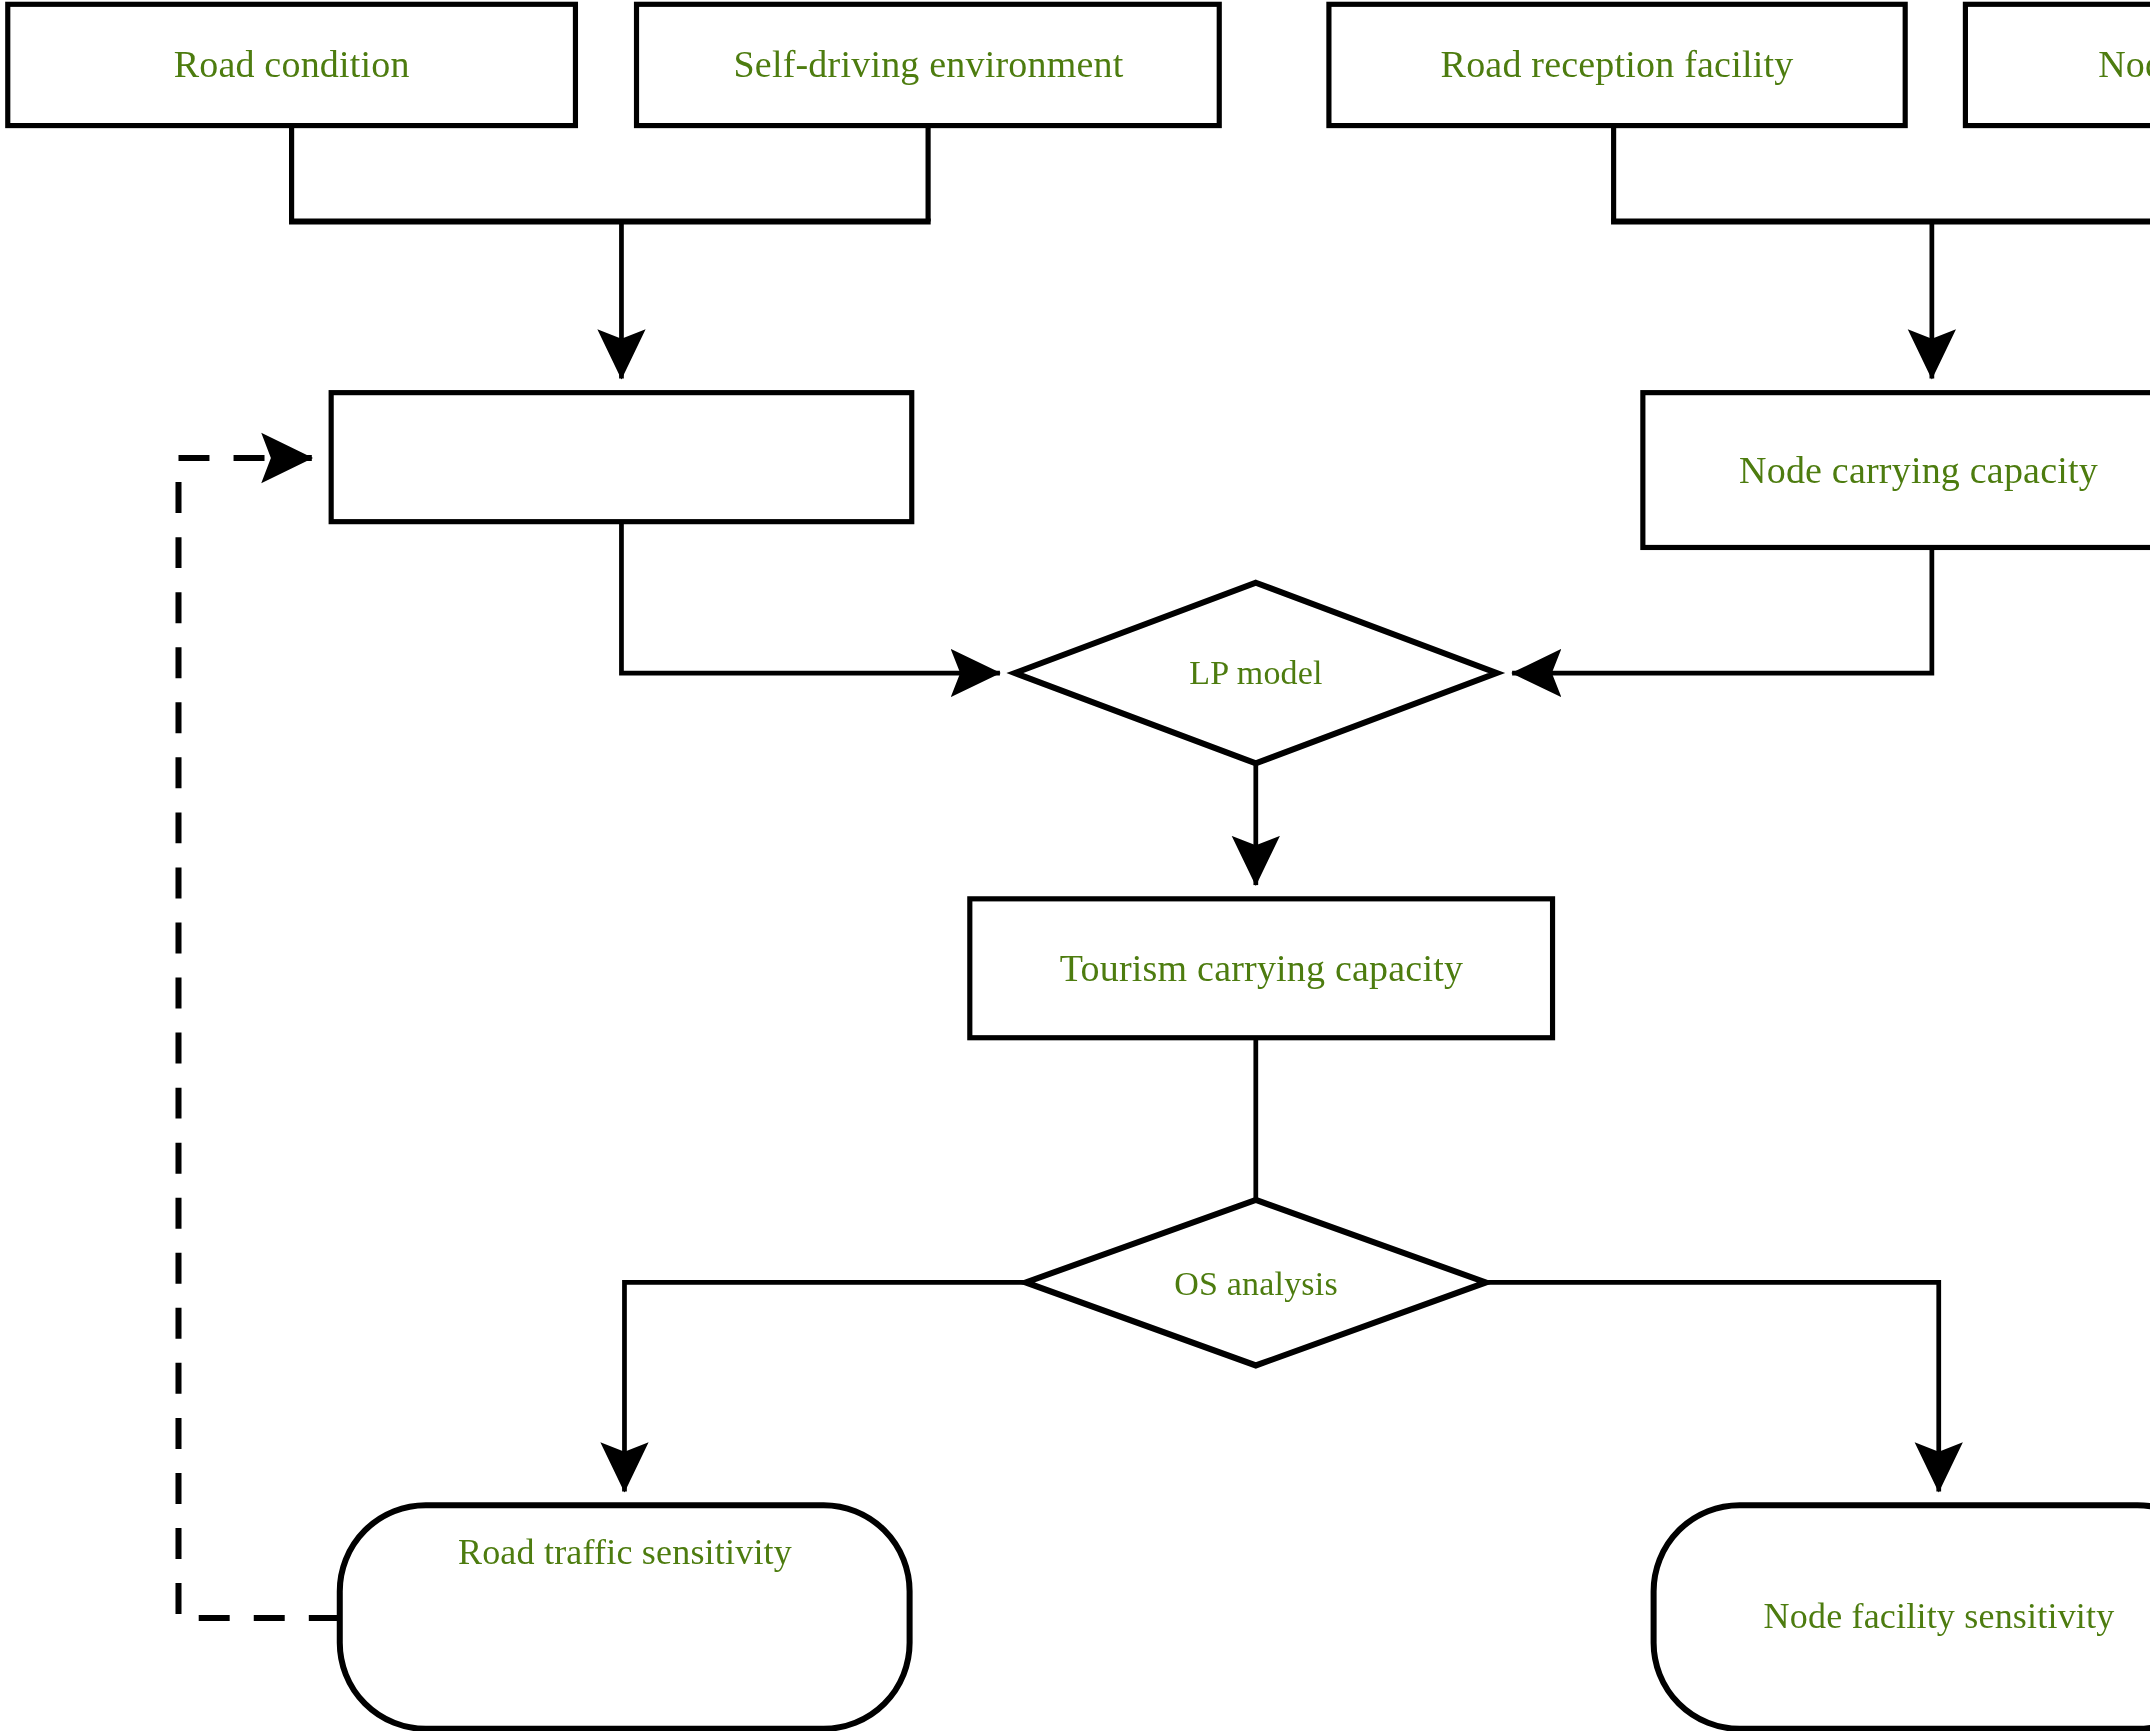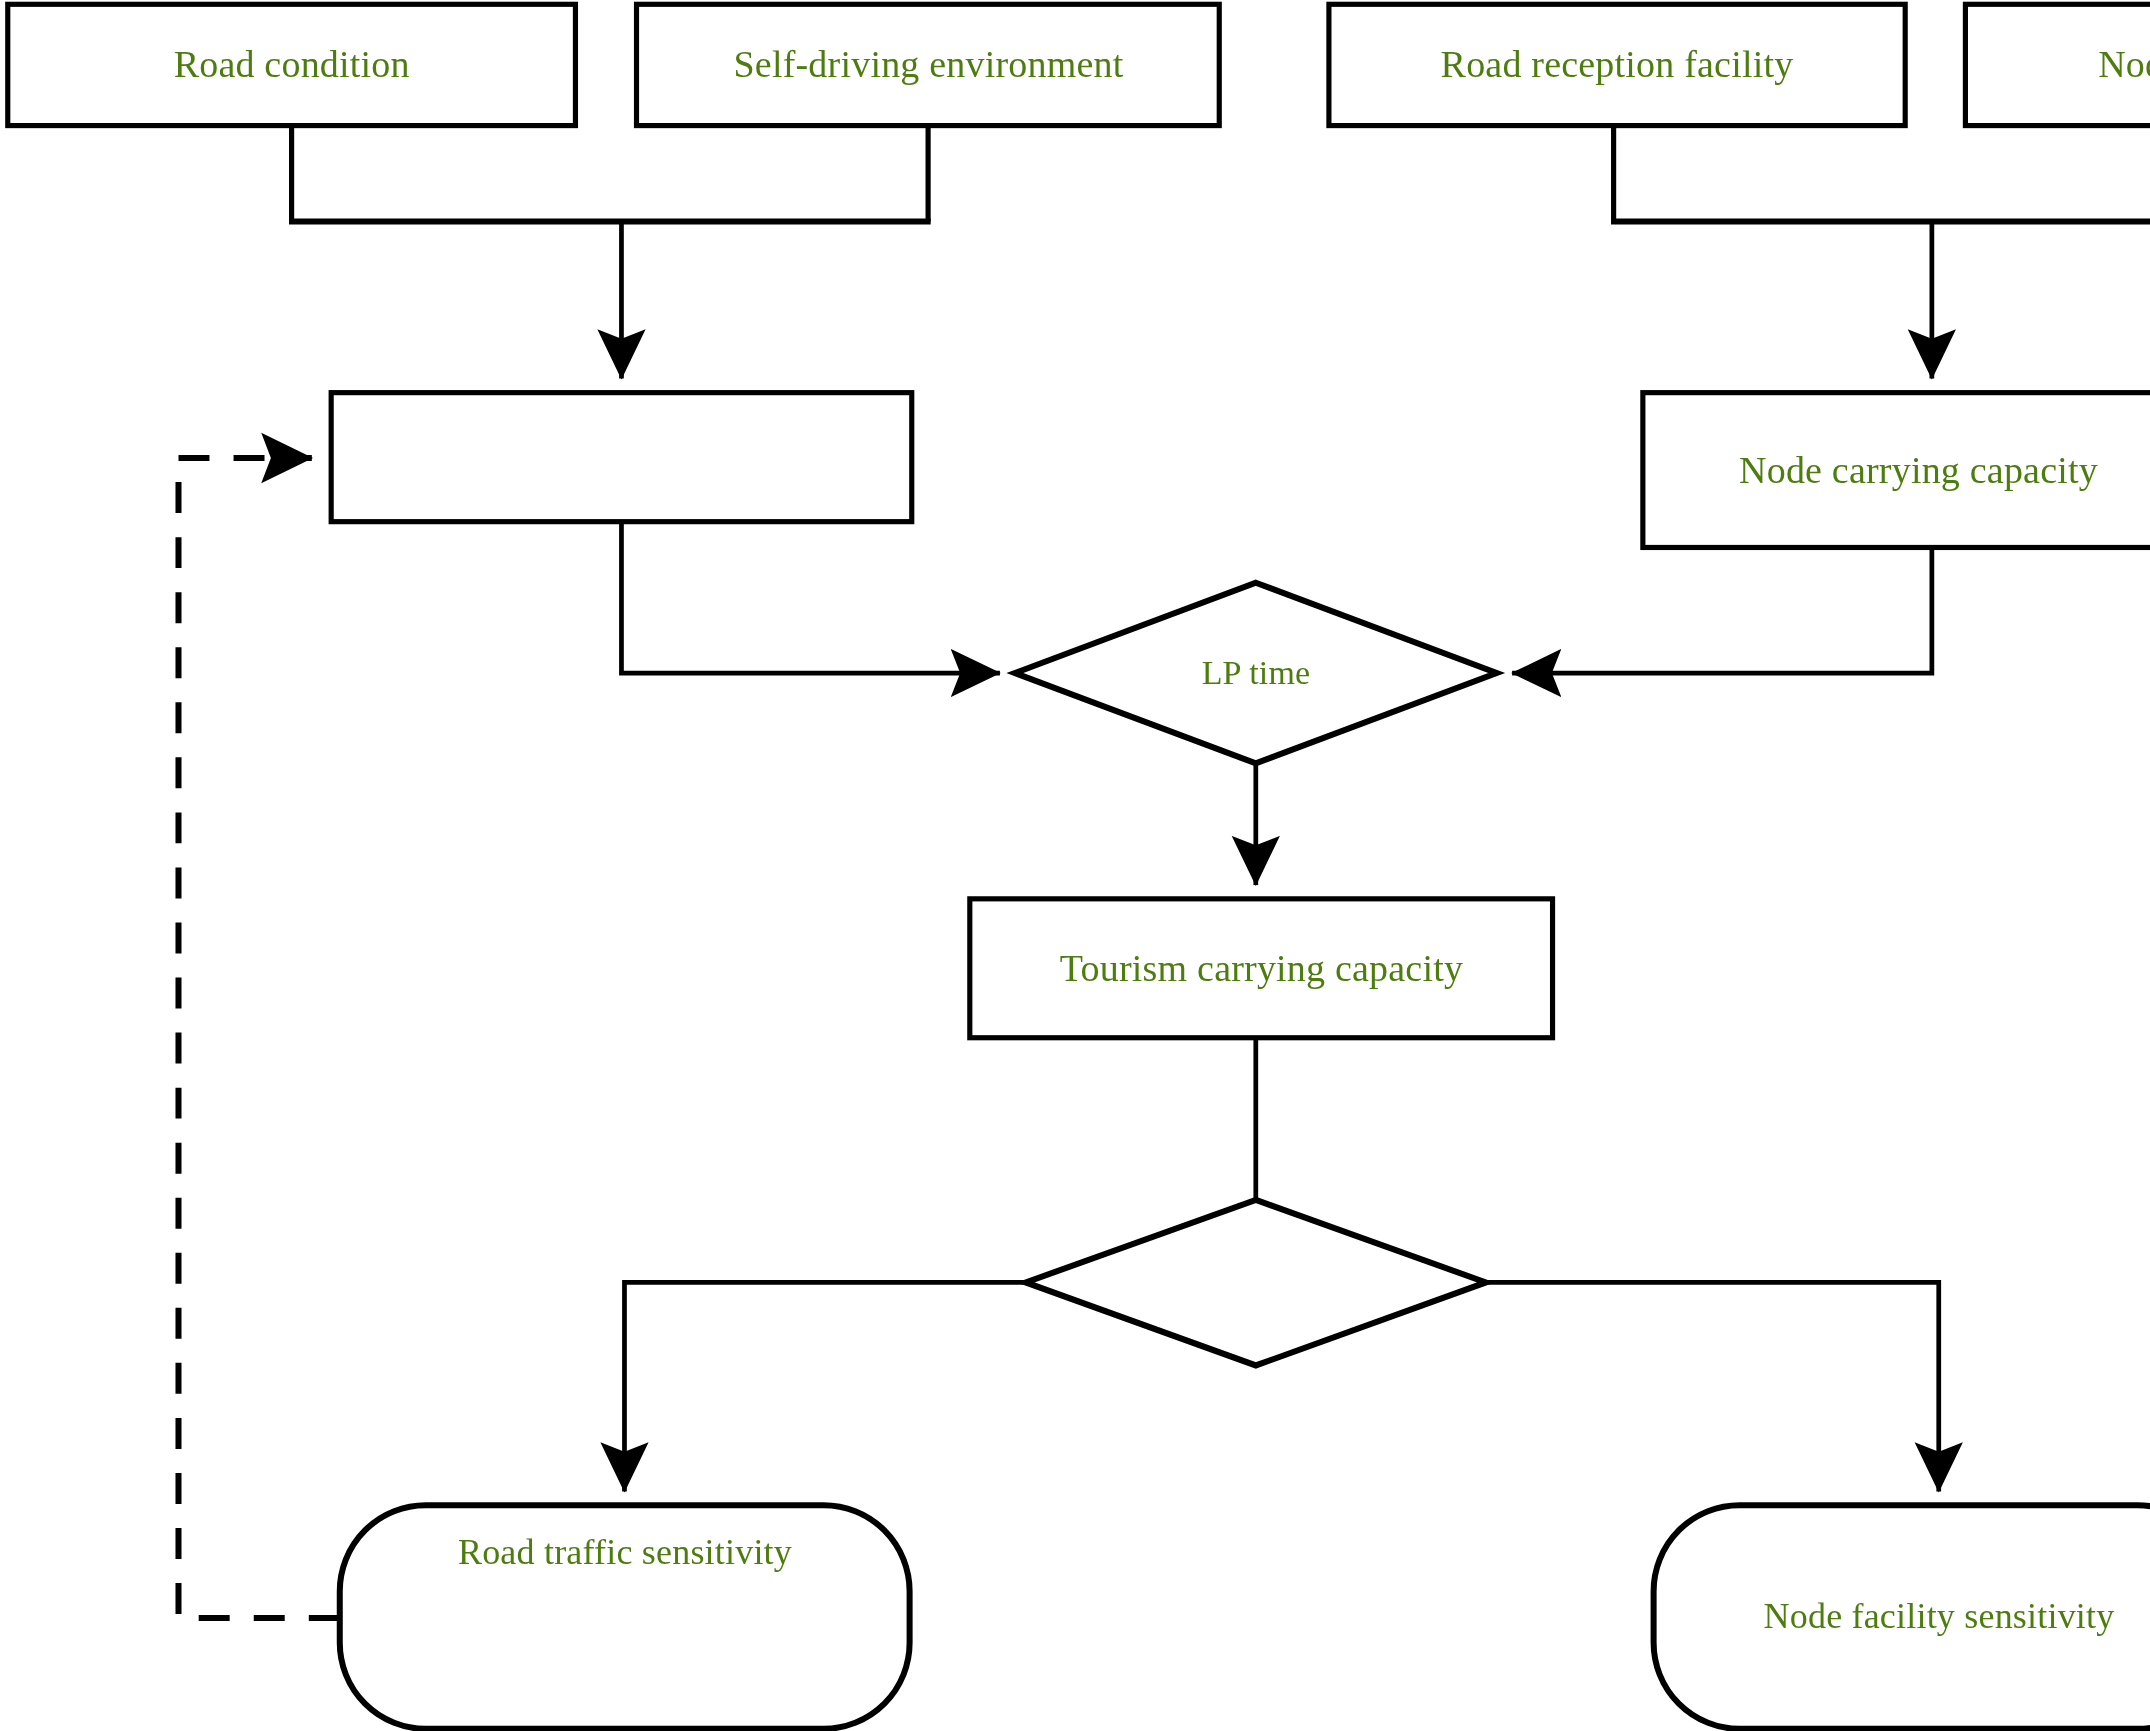--- a/index.html
+++ b/index.html
@@ -110,23 +110,24 @@
 
   <div class="node-label lbl-process" style="left:637px; top:4.3px; width:583px; height:121px;">Self-driving environment</div>
 
   <div class="node-label lbl-process" style="left:1329px; top:4.3px; width:576px; height:121px;">Road reception facility</div>
 
   <div class="node-label lbl-process" style="left:1966px; top:4.3px; width:572px; height:121px;">Node retention time</div>
 
 
   <div class="node-label lbl-process" style="left:1643px; top:393px; width:551px; height:155px;">Node carrying capacity</div>
 
-  <div class="node-label lbl-decision" style="left:1101px; top:632px; width:310px; height:82px;">LP time</div>
+  <div class="node-label lbl-decision" style="left:1101px; top:632px; width:310px; height:82px;">LP model</div>
 
   <div class="node-label lbl-process" style="left:970px; top:899px; width:583px; height:139px;">Tourism carrying capacity</div>
 
+  <div class="node-label lbl-decision" style="left:1101px; top:1243px; width:310px; height:82px;">OS analysis</div>
 
   <div class="node-label lbl-terminal" style="left:340px; top:1441px; width:570px; height:224px;">Road traffic sensitivity</div>
 
   <div class="node-label lbl-terminal" style="left:1654px; top:1505px; width:570px; height:224px;">Node facility sensitivity</div>
 
 </div>
 
 
 </body></html>

